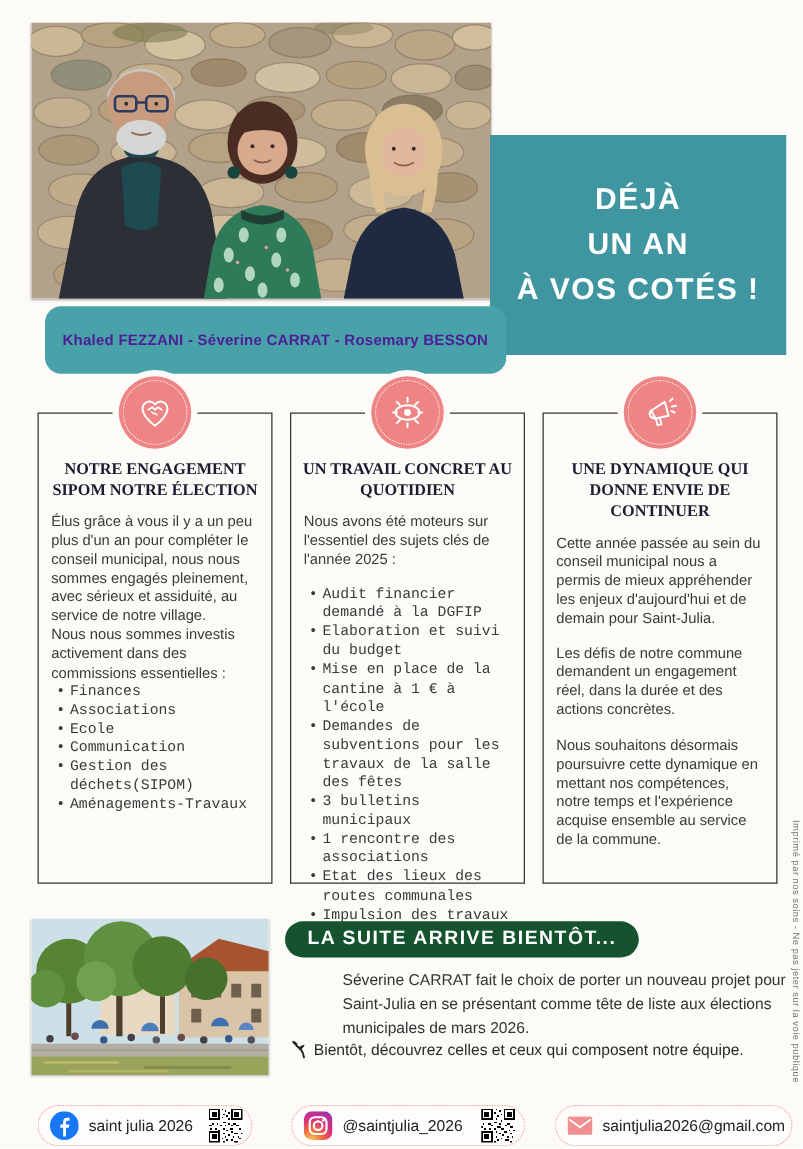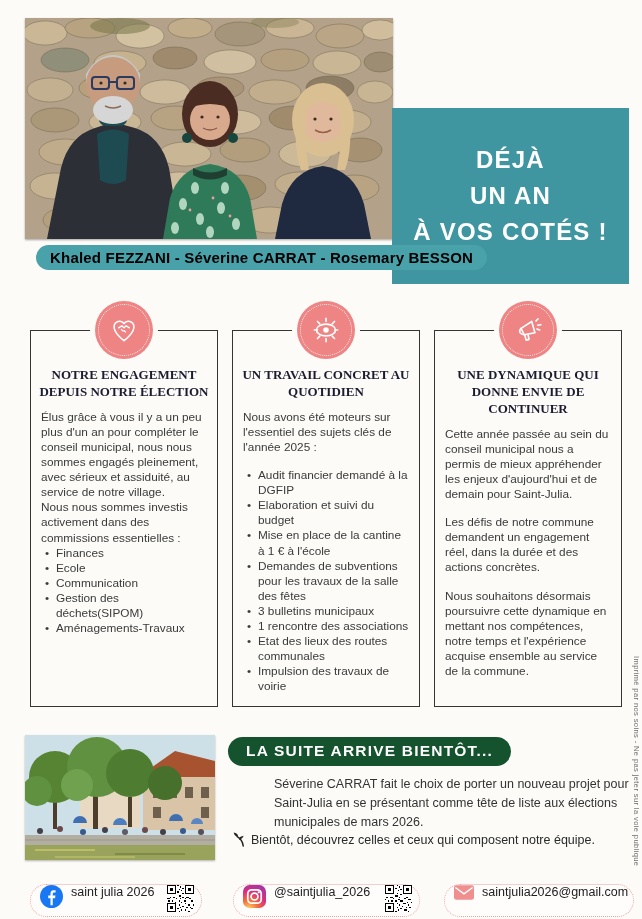--- a/index.html
+++ b/index.html
@@ -7,55 +7,55 @@
   body { font-family:"Liberation Sans", sans-serif; background:#ffffff; }
   .page { position:relative; width:642px; height:919px; background:#fcfbf8; overflow:hidden; }
 
   
   .team-photo { position:absolute; left:25px; top:18px; width:368px; height:221px; box-shadow:0 1px 2px rgba(0,0,0,.35); }
   .team-photo svg { display:block; width:100%; height:100%; }
   .hero-banner { position:absolute; left:392px; top:108px; width:237px; height:176px;
                  background:#3f96a1; color:#fff; display:flex; flex-direction:column;
                  justify-content:center; align-items:center; text-align:center;
                  font-weight:bold; font-size:24px; letter-spacing:1.2px; line-height:1.5; }
-  .caption-pill { position:absolute; left:36px; top:245px; background:#49a1aa; color:#000000;
-                  font-weight:bold; font-size:15px; padding:4px 14px; border-radius:13px;
+  .caption-pill { position:absolute; left:36px; top:245px; background:#49a1aa; color:#4c1d95;
+                  font-weight:bold; font-size:12px; padding:20px 14px; border-radius:13px;
                   letter-spacing:.2px; white-space:nowrap; }
 
   
   .col { position:absolute; top:330px; width:188px; height:377px; border:1px solid #353535; background:#fcfbf8; }
   .col1 { left:30px; } .col2 { left:232px; } .col3 { left:434px; }
   .icon-circle { position:absolute; top:-30px; left:50%; transform:translateX(-50%);
                  width:58px; height:58px; border-radius:50%; background:#ee8484;
                  box-shadow:0 0 0 5px #fcfbf8; display:flex; align-items:center; justify-content:center; }
   .icon-circle::after { content:''; position:absolute; inset:3px; border:1.6px dotted rgba(255,255,255,.85); border-radius:50%; }
   .col h3 { margin:36px 8px 9px; font-family:"Liberation Serif", serif; font-size:13px;
             font-weight:bold; color:#1c1c30; text-align:center; line-height:1.3; }
   .col .body { padding:0 10px; font-size:11.8px; line-height:1.28; color:#3a3a3a; }
   .col .body p { margin:0; }
   .col .body p.sp { margin-bottom:13px; }
   .col ul { list-style:none; margin:0; padding:0; }
   .col ul.gap { margin-top:13px; }
-  .col li { position:relative; padding-left:15px; }
+  .col li { position:relative; padding-left:15px;font-family:Liberation Mono, monospace; }
   .col li::before { content:'•'; position:absolute; left:4px; top:0; }
 
   
   .village-photo { position:absolute; left:25px; top:735px; width:190px; height:125px; box-shadow:0 1px 2px rgba(0,0,0,.3); }
   .village-photo svg { display:block; width:100%; height:100%; }
   .suite-pill { position:absolute; left:228px; top:737px; background:#14532d; color:#fff;
                 font-weight:bold; font-size:15.5px; letter-spacing:1.2px; padding:5px 18px 6px;
                 border-radius:16px; white-space:nowrap; }
   .suite-par { position:absolute; left:233px; top:775px; width:390px; font-size:12.5px;
                line-height:1.5; color:#333;margin-left:41px; }
   .teaser { position:absolute; left:233px; top:832px; width:390px; font-size:12.5px; color:#2a2a2a;
             display:flex; align-items:center; gap:5px; }
 
   
   .pill { position:absolute; top:884px; height:33px; border:1.6px dotted #f0a0a0; border-radius:17px;
-          display:flex; gap:8px; padding:0 9px; background:#fffdfc; }
+          display:flex; align-items:center; gap:8px; padding:0 9px; background:#fffdfc; }
   .pill-fb { left:30px;  width:172px; }
   .pill-ig { left:233px; width:187px; }
   .pill-mail { left:444px; width:190px; }
   .pill .label { font-size:12.5px; color:#222; white-space:nowrap; }
   .qr { width:27px; height:27px; margin-left:auto; margin-right:-2px; background:#fff; }
   .qr svg { display:block; width:100%; height:100%; }
 
   .side-note { position:absolute; right:1px; top:656px; writing-mode:vertical-rl;
                font-size:7.5px; color:#6e6e6e; letter-spacing:.4px; }
 </style>
@@ -184,26 +184,27 @@
   <div class="caption-pill">Khaled FEZZANI - Séverine CARRAT - Rosemary BESSON</div>
 
   <div class="col col1">
     <div class="icon-circle">
       <svg width="32" height="32" viewBox="0 0 30 30" fill="none" stroke="#fff" stroke-width="1.5" stroke-linecap="round" stroke-linejoin="round">
         <path d="M15,25 C6,18 4,12 7,8.5 C9.5,5.8 13,6.5 15,9 C17,6.5 20.5,5.8 23,8.5 C26,12 24,18 15,25 Z"></path>
         <path d="M10,13 l3,-2 l2,2 l2,-2 l3,2" stroke-width="1.3"></path>
         <path d="M12.5,14.5 l1.7,1.5 M15,15.5 l1.5,1.4" stroke-width="1.1"></path>
       </svg>
     </div>
-    <h3>NOTRE ENGAGEMENT DEPUIS NOTRE ÉLECTION</h3>
+    <h3>NOTRE ENGAGEMENT SIPOM NOTRE ÉLECTION</h3>
     <div class="body">
       <p>Élus grâce à vous il y a un peu plus d'un an pour compléter le conseil municipal, nous nous sommes engagés pleinement, avec sérieux et assiduité, au service de notre village.</p>
       <p>Nous nous sommes investis activement dans des commissions essentielles :</p>
       <ul>
         <li>Finances</li>
+        <li>Associations</li>
         <li>Ecole</li>
         <li>Communication</li>
         <li>Gestion des déchets(SIPOM)</li>
         <li>Aménagements-Travaux</li>
       </ul>
     </div>
   </div>
 
   <div class="col col2">
     <div class="icon-circle">

